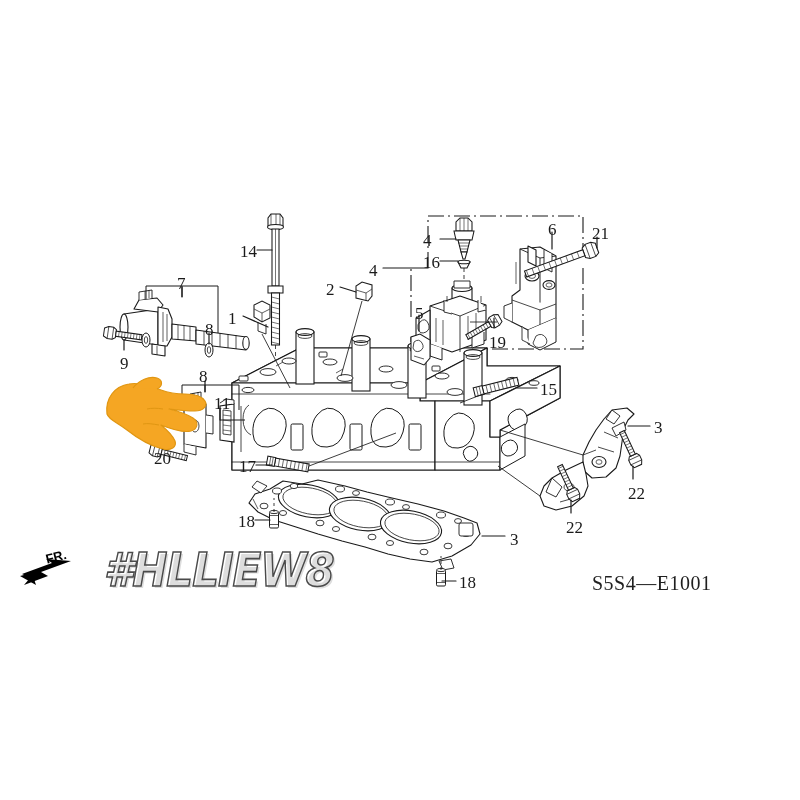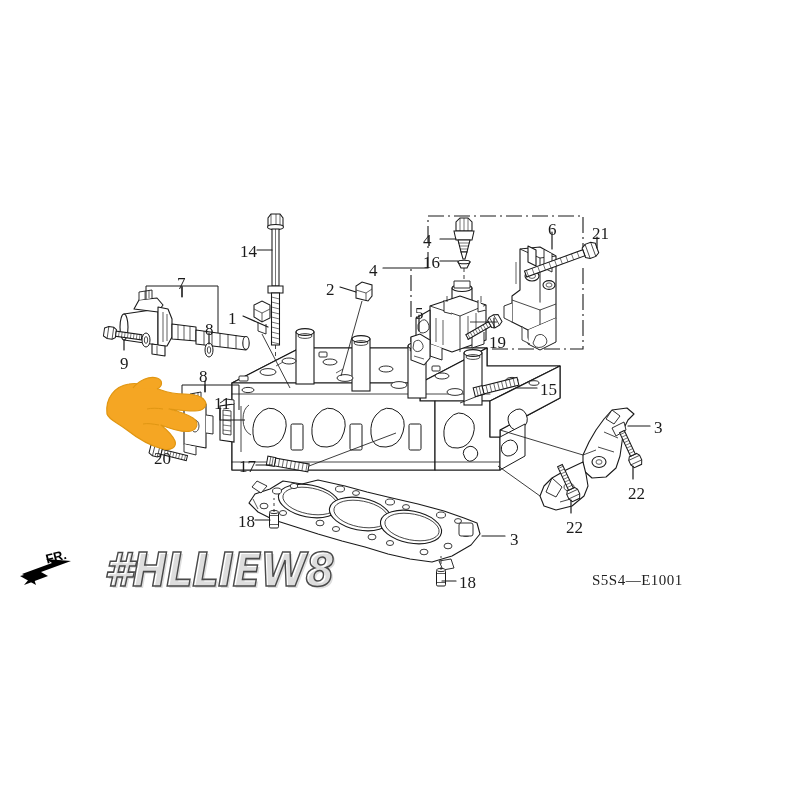--- a/index.html
+++ b/index.html
@@ -29,21 +29,21 @@
     color: #1a1a1a;
     line-height: 1;
     white-space: nowrap;
     user-select: none;
   }
   .partcode {
     position: absolute;
     left: 592px;
     top: 572px;
     font-family: "Liberation Serif", "DejaVu Serif", serif;
-    font-size: 15px;
+    font-size: 20px;
     letter-spacing: 0.5px;
     color: #1f1f1f;
     white-space: nowrap;
   }
   .fr-label {
     position: absolute;
     left: 44px;
     top: 552px;
     font-family: "Liberation Sans", "DejaVu Sans", sans-serif;
     font-size: 13px;

